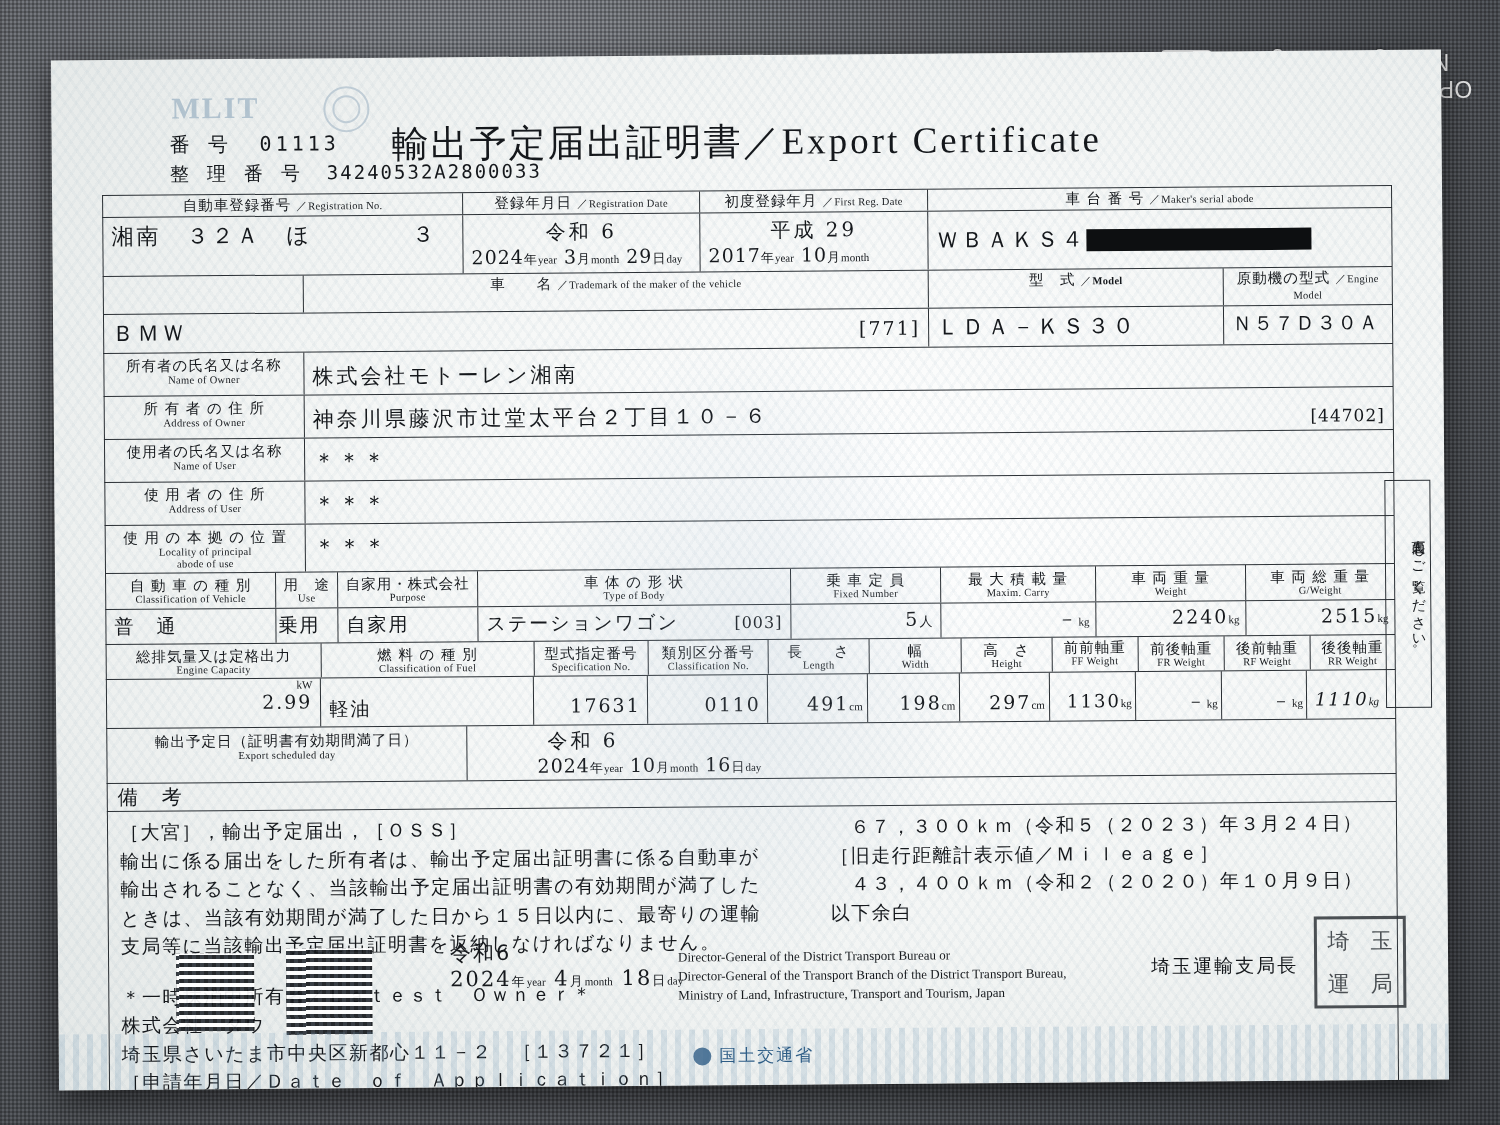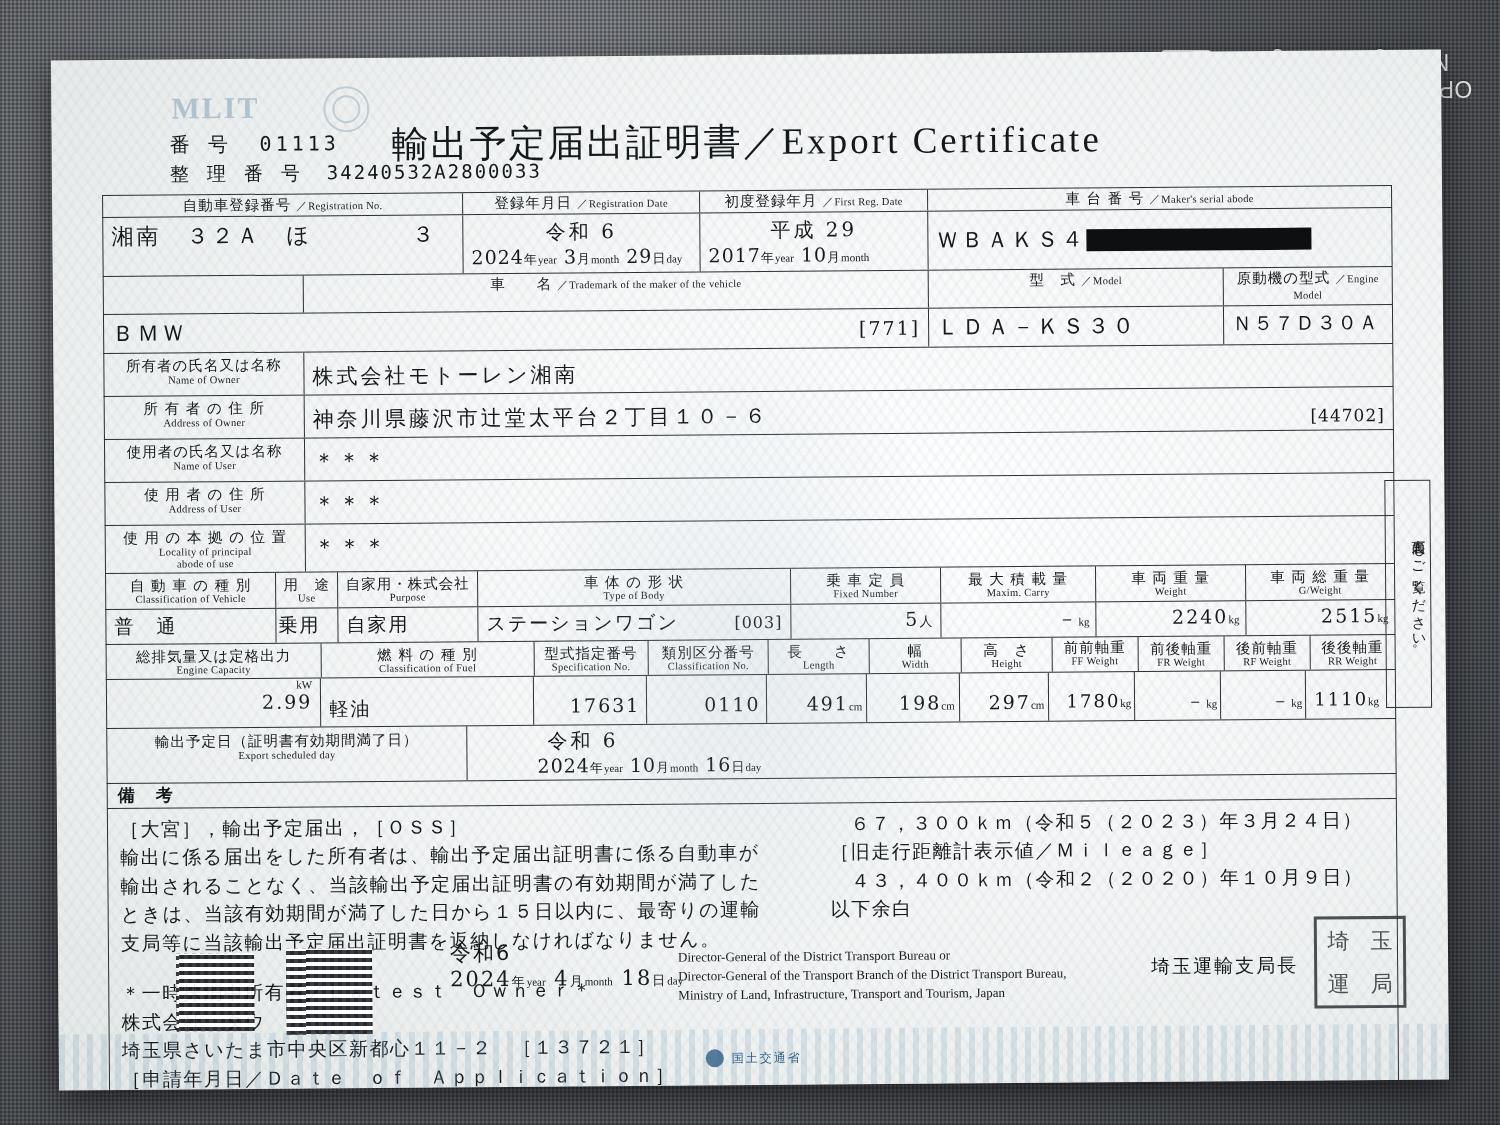--- a/index.html
+++ b/index.html
@@ -139,21 +139,21 @@
   #seal{
     position:absolute;right:42px;bottom:72px;width:86px;height:86px;
     border:3px solid #2f3439;
     display:grid;grid-template-columns:1fr 1fr;
     font-family:"DejaVu Serif", serif;color:#2f3439;
     font-size:22px;align-items:center;justify-items:center;
     opacity:.85;
   }
   #mlit-foot{
     position:absolute;left:50%;transform:translateX(-50%);bottom:18px;
-    display:flex;align-items:center;gap:8px;color:#2e5d86;font-size:12px;letter-spacing:2px;
+    display:flex;align-items:center;gap:8px;color:#2e5d86;font-size:17px;letter-spacing:2px;
     font-family:"DejaVu Sans", sans-serif;
   }
   #mlit-foot .dot{width:18px;height:18px;border-radius:50%;background:#2e5d86;opacity:.8;}
   #footwave{
     position:absolute;left:0;right:0;bottom:0;height:56px;
     background:repeating-linear-gradient(90deg, rgba(110,150,180,.20) 0 6px, rgba(255,255,255,0) 6px 14px);
   }
   .redact{display:inline-block;background:#0d0f11;height:22px;vertical-align:middle;}
 </style>
 </head>
@@ -243,21 +243,21 @@
     </div>
 
     <div class="row">
       <div class="cell hd" style="width:200px;">&nbsp;</div>
       <div class="cell hd" style="width:625px;">
         <span class="jp">車　　名</span>
         <span class="sl">／</span><span class="en" style="display:inline;font-size:10.5px;">Trademark of the maker of the vehicle</span>
       </div>
       <div class="cell hd" style="width:295px;">
         <span class="jp">型　式</span>
-        <span class="sl">／</span><span class="en" style="display:inline;font-size:10.5px;">Model</span>
+        <span class="sl">／</span><span class="en" style="display:inline;font-size:10.5px;font-weight:bold;">Model</span>
       </div>
       <div class="cell hd" style="width:169px;">
         <span class="jp">原動機の型式</span>
         <span class="sl">／</span><span class="en" style="display:inline;font-size:10.5px;">Engine Model</span>
       </div>
     </div>
 
     <div class="row">
       <div class="cell" style="width:825px;">
         <div style="display:flex;justify-content:space-between;align-items:baseline;">
@@ -458,30 +458,30 @@
       <div class="cell rightv" style="width:108px;">
         <div class="val sm" style="padding-top:18px;padding-right:4px;"><span>491</span><span class="u">cm</span></div>
       </div>
       <div class="cell rightv" style="width:100px;">
         <div class="val sm" style="padding-top:18px;padding-right:4px;"><span>198</span><span class="u">cm</span></div>
       </div>
       <div class="cell rightv" style="width:97px;">
         <div class="val sm" style="padding-top:18px;padding-right:4px;"><span>297</span><span class="u">cm</span></div>
       </div>
       <div class="cell rightv" style="width:93px;">
-        <div class="val sm" style="padding-top:18px;padding-right:3px;font-size:18px;"><span>1780</span><span class="u">kg</span></div>
+        <div class="val sm" style="padding-top:18px;padding-right:3px;font-size:18px;"><span>1130</span><span class="u">kg</span></div>
       </div>
       <div class="cell rightv" style="width:93px;">
         <div class="val sm" style="padding-top:18px;padding-right:3px;font-size:18px;"><span class="jp">－</span><span class="u">kg</span></div>
       </div>
       <div class="cell rightv" style="width:92px;">
         <div class="val sm" style="padding-top:18px;padding-right:3px;font-size:18px;"><span class="jp">－</span><span class="u">kg</span></div>
       </div>
       <div class="cell rightv" style="width:92px;">
-        <div class="val sm" style="padding-top:18px;padding-right:16px;font-size:18px;"><span>1110</span><span class="u">kg</span></div>
+        <div class="val sm" style="padding-top:18px;padding-right:16px;font-size:18px;font-style:italic;"><span>1110</span><span class="u">kg</span></div>
       </div>
     </div>
 
     <div class="row">
       <div class="cell hd" style="width:360px;padding-top:5px;">
         <span class="jp">輸出予定日（証明書有効期間満了日）</span>
         <span class="en">Export scheduled day</span>
       </div>
       <div class="cell" style="width:929px;">
         <div class="val jp" style="padding:2px 0 0 80px;font-size:20px;">
@@ -491,21 +491,21 @@
         <div class="val" style="padding:0 0 2px 70px;font-size:19px;letter-spacing:1px;">
           <span>2024</span><span class="jp" style="font-size:13px;">年</span><span class="u">year</span>
           <span>10</span><span class="jp" style="font-size:13px;">月</span><span class="u">month</span>
           <span>16</span><span class="jp" style="font-size:13px;">日</span><span class="u">day</span>
         </div>
       </div>
     </div>
 
     <div class="row">
       <div class="cell hd" style="width:1289px;text-align:left;padding-left:10px;">
-        <span class="jp" style="font-size:17px;letter-spacing:2px;font-weight:bold;">備　考</span>
+        <span class="jp" style="font-size:20px;letter-spacing:2px;">備　考</span>
       </div>
     </div>
 
     <div class="row last" style="height:300px;">
       <div class="cell" style="width:1289px;padding:6px 12px;">
         <div style="display:flex;gap:20px;">
           <div id="remarks" style="flex:0 0 690px;">［大宮］，輸出予定届出，［ＯＳＳ］
 輸出に係る届出をした所有者は、輸出予定届出証明書に係る自動車が
 輸出されることなく、当該輸出予定届出証明書の有効期間が満了した
 ときは、当該有効期間が満了した日から１５日以内に、最寄りの運輸

